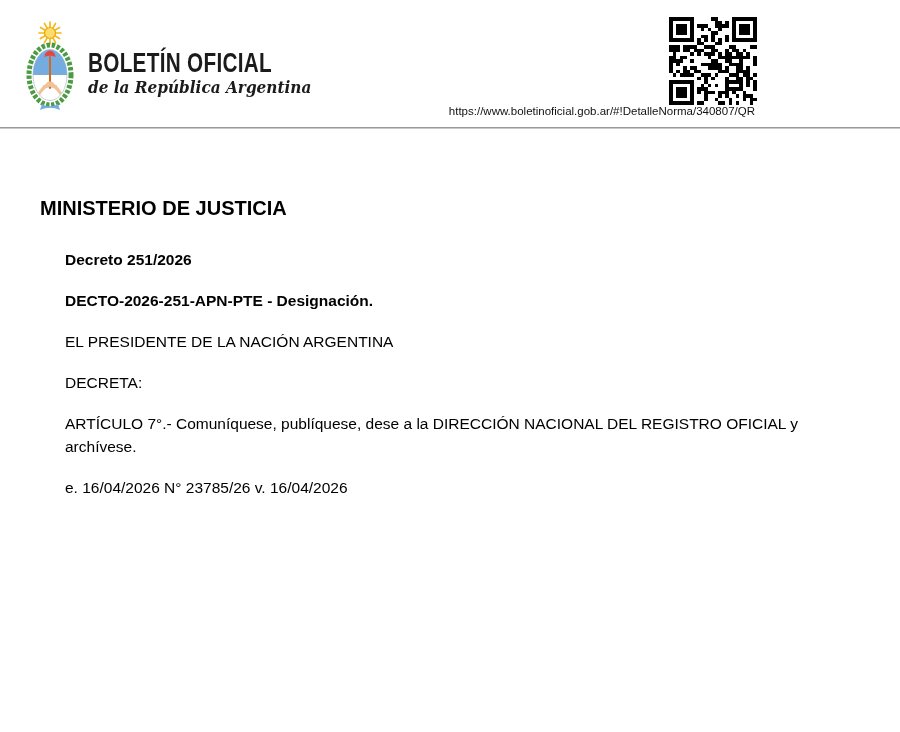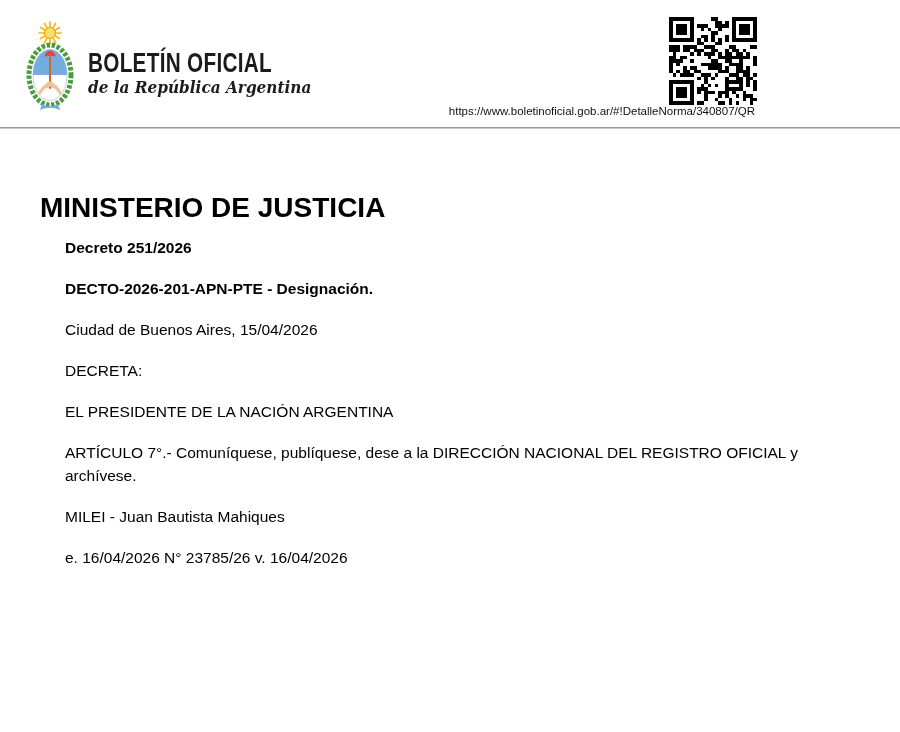--- a/index.html
+++ b/index.html
@@ -32,28 +32,28 @@
   .qr { position:absolute; top:17px; right:11px; width:88px; height:88px; }
   .qr svg { display:block; }
   .qr-url {
     position:absolute; top:104px; right:13px; font-size:11.5px;
     line-height:14px; color:#111111; white-space:nowrap;text-align:right;
   }
 
   
   .content { position:absolute; top:130px; left:0; width:900px; }
   .ministry {
-    margin:64px 0 0 40px; font-size:28px; line-height:28px;
+    margin:64px 0 0 40px; font-size:20px; line-height:28px;
     font-weight:bold; color:#000;
   }
   .content p {
     margin:18px 60px 0 65px; max-width:775px;
     font-size:15.5px; line-height:23px; white-space:pre-line;
   }
-  .content p.first { margin-top:14px; }
+  .content p.first { margin-top:26px; }
   .content p.bold { font-weight:bold; }
 </style>
 </head>
 <body>
 
 <div class="page">
 
   <div class="header">
 
     <div class="coat">
@@ -105,23 +105,21 @@
     </div>
 
     <div class="qr-url">https://www.boletinoficial.gob.ar/#!DetalleNorma/340807/QR</div>
 
     <div class="header-divider"></div>
   </div>
 
   <div class="content">
     <h1 class="ministry">MINISTERIO DE JUSTICIA</h1>
     <p class="bold first">Decreto 251/2026</p>
-    <p class="bold">DECTO-2026-201-APN-PTE - Designación.</p>
-    <p>Ciudad de Buenos Aires, 15/04/2026</p>
+    <p class="bold">DECTO-2026-251-APN-PTE - Designación.</p>
+    <p>EL PRESIDENTE DE LA NACIÓN ARGENTINA</p>
     <p>DECRETA:</p>
-    <p>EL PRESIDENTE DE LA NACIÓN ARGENTINA</p>
     <p>ARTÍCULO 7°.- Comuníquese, publíquese, dese a la DIRECCIÓN NACIONAL DEL REGISTRO OFICIAL y
 archívese.</p>
-    <p>MILEI - Juan Bautista Mahiques</p>
     <p>e. 16/04/2026 N° 23785/26 v. 16/04/2026</p>
   </div>
 
 </div>
 
 </body></html>

